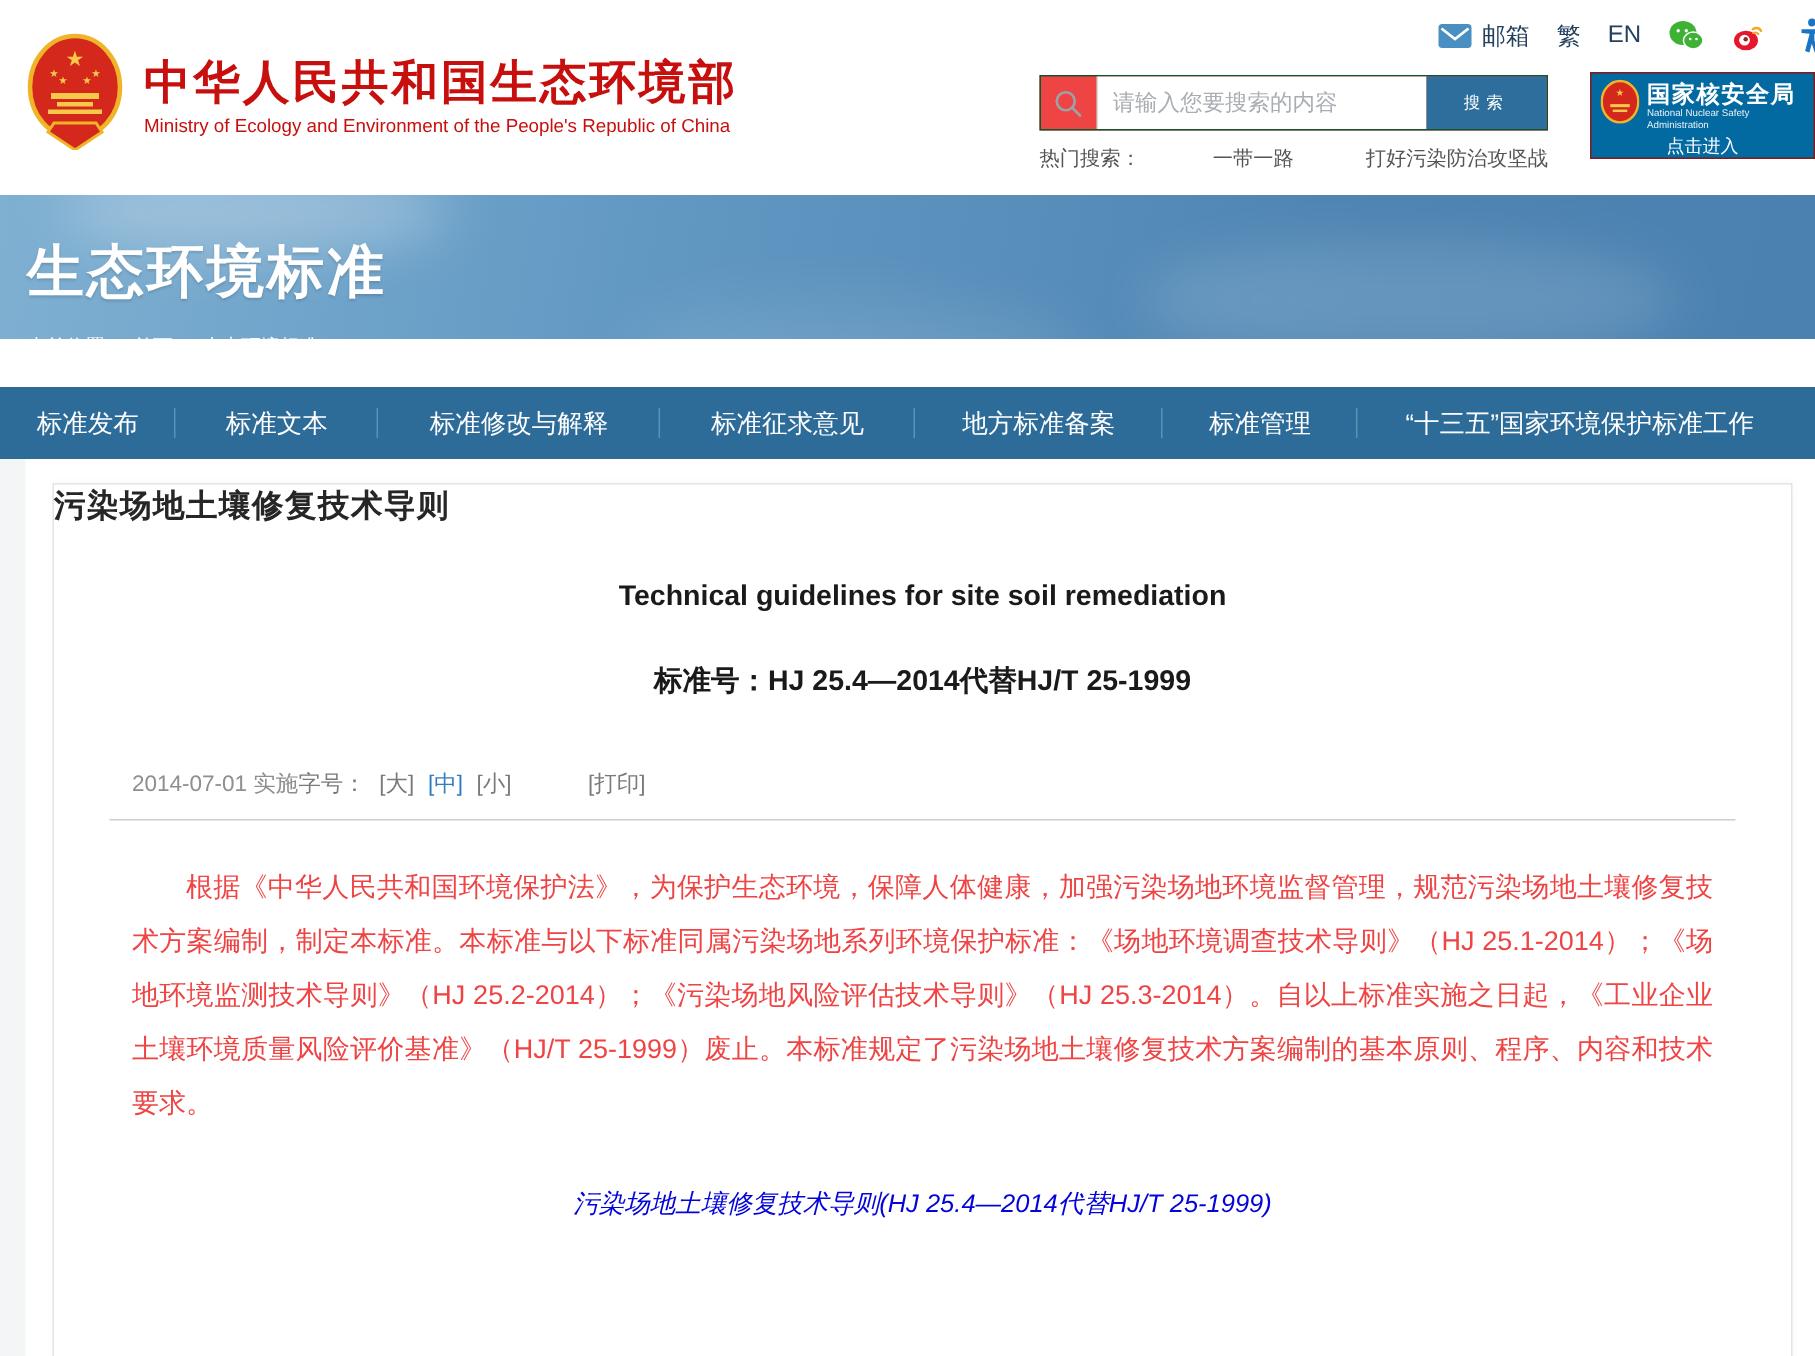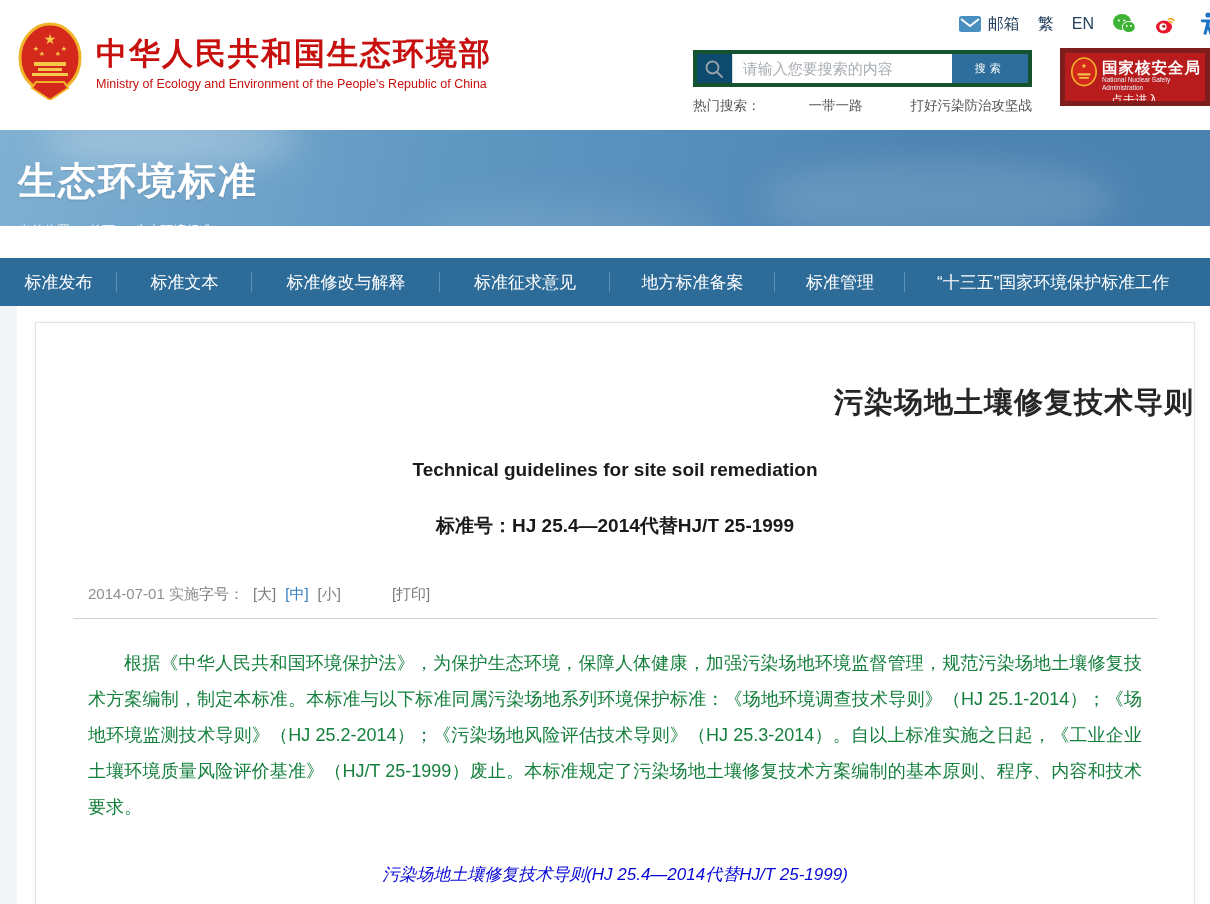--- a/index.html
+++ b/index.html
@@ -12,31 +12,31 @@
   .tb-icon { width:24px; height:24px; display:inline-block; }
   .access-wrap { width:14px; height:26px; overflow:hidden; }
 
   
   .logo-block { position:absolute; left:18px; top:22px; display:flex; align-items:center; gap:14px; }
   .logo-text .cn { font-size:31px; font-weight:bold; color:#c7100e; letter-spacing:2px; line-height:1.25; }
   .logo-text .en { font-size:12.5px; color:#c7100e; margin-top:3px; }
 
   
   .search-block { position:absolute; left:693px; top:50px; width:339px; }
-  .search-bar { display:flex; height:37px; border:4px solid #14532d; background:#0c4a6e; }
+  .search-bar { display:flex; height:37px; border:1px solid #14532d; background:#ef4444; }
   .search-iconbox { width:42px; display:flex; align-items:center; justify-content:center; border-right:1px solid #d9dde0; }
   .search-input { flex:1; border:none; outline:none; padding:0 10px; font-size:15px; color:#333; font-family:inherit; }
   .search-input::placeholder { color:#a9aeb3; }
   .search-btn { width:90px; border:none; background:#2e6e9c; color:#fff; font-size:11px; cursor:pointer; font-family:inherit; letter-spacing:4px; }
   .hot-row { margin-top:10px; font-size:13.5px; color:#555; display:flex; gap:14px;justify-content:space-between; }
   .hot-row .hot-label { color:#555; }
   .hot-row a { color:#555; text-decoration:none; cursor:pointer; }
 
   
-  .nnsa { position:absolute; left:1060px; top:48px; width:150px; height:58px; background:#b91c1c; border:5px solid #7f1d1d; cursor:pointer; display:flex; flex-direction:column; overflow:hidden; }
+  .nnsa { position:absolute; left:1060px; top:48px; width:150px; height:58px; background:#0369a1; border:1px solid #7f1d1d; cursor:pointer; display:flex; flex-direction:column; overflow:hidden; }
   .nnsa-top { display:flex; align-items:center; gap:5px; padding:4px 4px 0 6px; }
   .nnsa-titles { color:#fff; }
   .nnsa-title { font-size:15.5px; font-weight:bold; letter-spacing:1px; line-height:1.1; }
   .nnsa-sub { font-size:6.5px; line-height:1.2; color:#e8f1f8; }
   .nnsa-enter { text-align:center; color:#fff; font-size:12px; line-height:15px; }
   .nnsa-strip { height:7px; background:#12486f; margin-top:auto; }
 
   
   .banner { position:absolute; left:0; top:130px; width:1210px; height:96px;
     background:linear-gradient(100deg,#7fb0d2 0%,#6299c3 35%,#4d84b2 75%,#4a81b0 100%); overflow:hidden; }
@@ -52,30 +52,30 @@
   .nav { position:absolute; left:0; top:258px; width:1210px; height:48px; background:#2d6b99; display:flex; align-items:stretch; }
   .nav-item { position:relative; display:flex; align-items:center; justify-content:center; color:#fff; font-size:17px; cursor:pointer; white-space:nowrap; }
   .nav-item::after { content:""; position:absolute; right:0; top:14px; height:20px; width:1px; background:#5a92b8; }
   .nav-item:last-child::after { display:none; }
   .n1{width:117px;} .n2{width:135px;} .n3{width:188px;} .n4{width:170px;} .n5{width:165px;} .n6{width:130px;}
   .n7{flex:1; justify-content:flex-start; padding-left:32px;}
 
   
   .left-strip { position:absolute; left:0; top:306px; width:17px; height:598px; background:#f4f5f6; }
   .card { position:absolute; left:35px; top:322px; width:1160px; height:600px; background:#fff; border:1px solid #e3e4e5; box-shadow:0 0 6px rgba(0,0,0,.04); }
-  .a-title { margin-top:60px; text-align:right; font-size:29px; font-weight:bold; color:#262626; letter-spacing:1px; }
+  .a-title { text-align:left; font-size:21px; font-weight:bold; color:#262626; letter-spacing:1px; }
   .a-title-en { margin-top:36px; text-align:center; font-size:19px; font-weight:bold; color:#1a1a1a; }
   .a-std { margin-top:32px; text-align:center; font-size:19px; font-weight:bold; color:#1a1a1a; }
   .meta-row { margin:46px 52px 0; display:flex; justify-content:flex-start; align-items:center; font-size:15px; color:#8f8f8f; }
   .meta-right { display:flex; align-items:center; gap:9px; color:#7a7a7a; }
   .meta-right .sz { cursor:pointer; }
   .meta-right .sel { color:#2f7cc0; }
   .meta-right .print { margin-left:42px; cursor:pointer; }
   .divider { margin:14px 37px 0; border-top:1px solid #c9d0d6; }
-  .a-body { margin:26px 52px 0; font-size:18px; line-height:36px; color:#15803d; text-align:justify; text-indent:2em; }
+  .a-body { margin:26px 52px 0; font-size:18px; line-height:36px; color:#ef4444; text-align:justify; text-indent:2em; }
   .a-link-row { margin-top:38px; text-align:center;font-style:italic; }
   .a-link { color:#0404d8; font-size:17px; text-decoration:none; cursor:pointer; }
 </style>
 </head>
 <body>
 
 <div class="topbar">
   <span class="tb-item">
     <span class="tb-icon">
       <svg viewBox="0 0 24 24" width="24" height="24">

